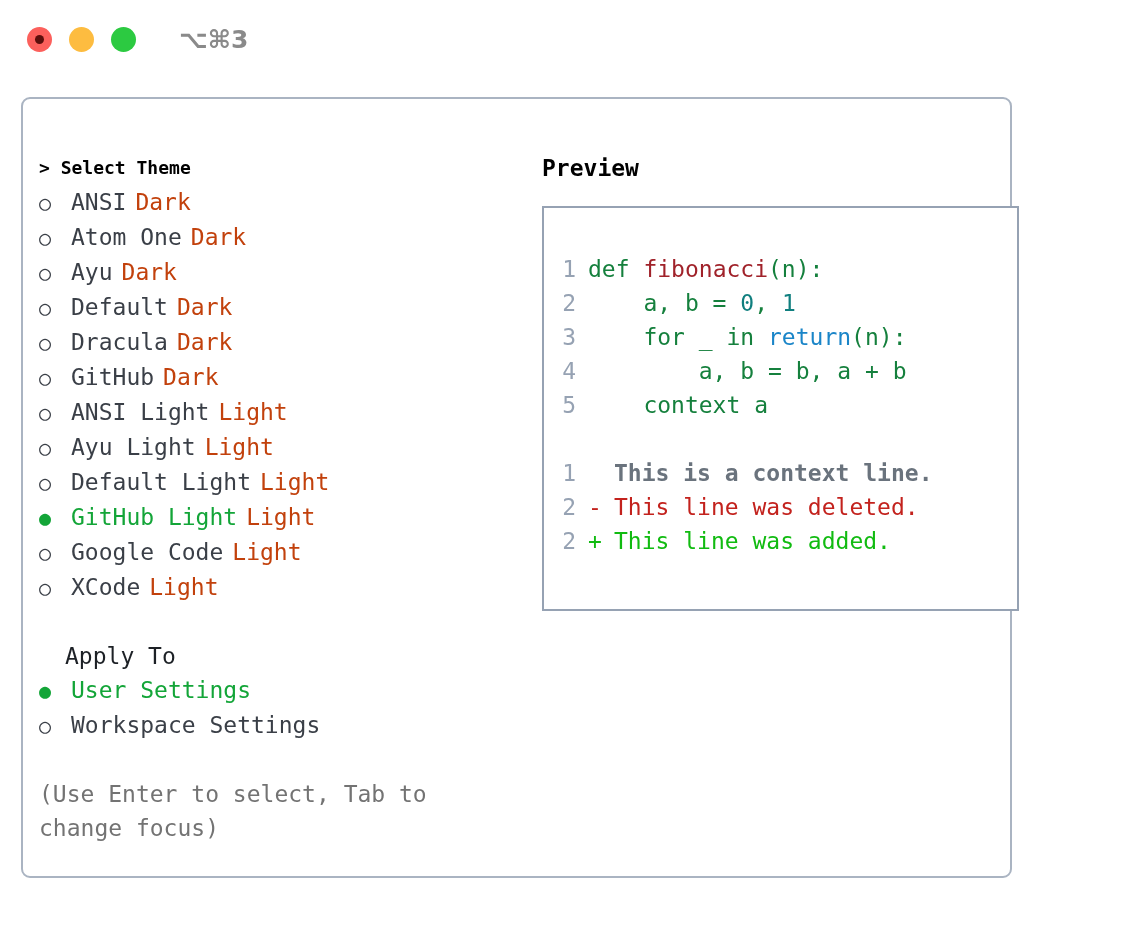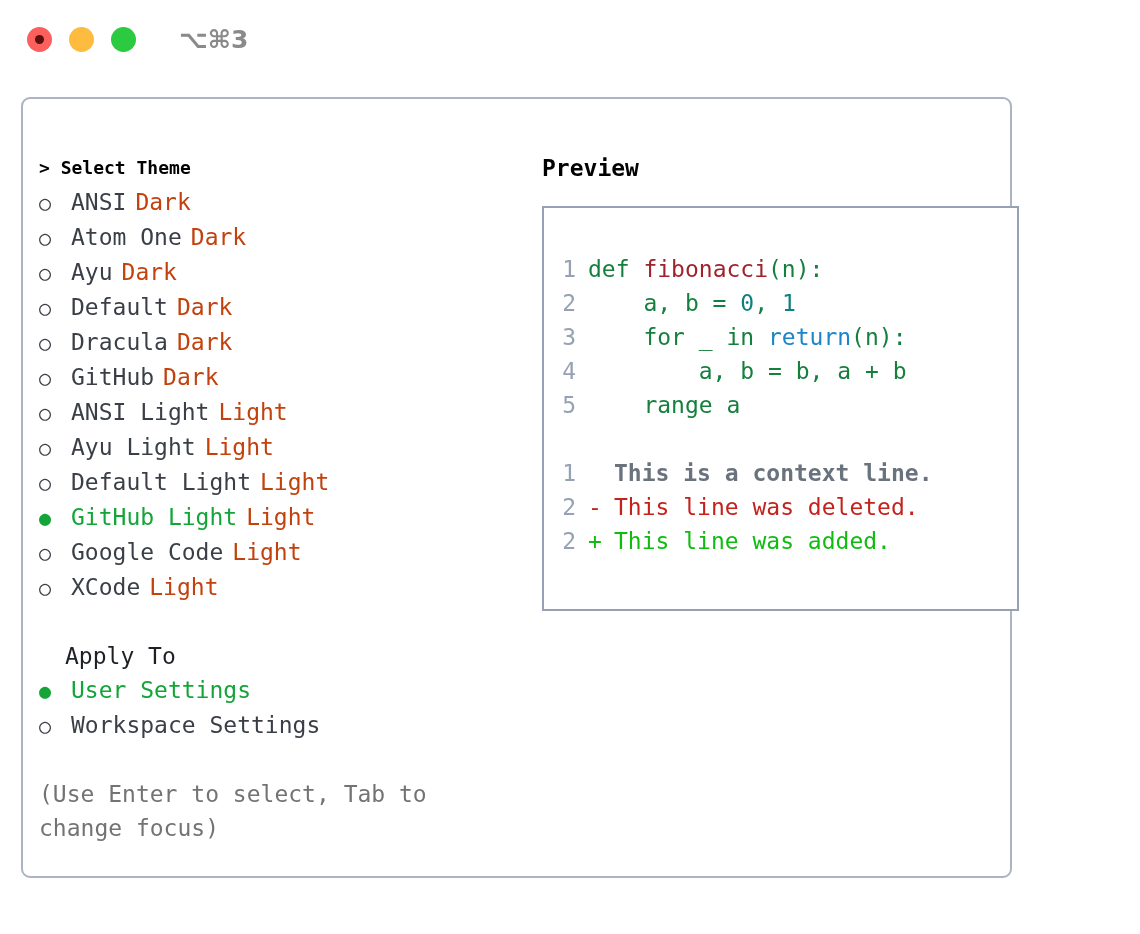--- a/index.html
+++ b/index.html
@@ -225,21 +225,21 @@
     </div>
 
     <div id="right-col">
       <div id="preview-title">Preview</div>
       <div id="preview-box">
         <div id="code-block">
             <div class="code-line"><span class="ln">1</span><span><span class="code-text">def </span><span class="tok-func">fibonacci</span><span class="code-text">(n):</span></span></div>
             <div class="code-line"><span class="ln">2</span><span><span class="code-text">    a, b = </span><span class="tok-num">0</span><span class="code-text">, </span><span class="tok-num">1</span></span></div>
             <div class="code-line"><span class="ln">3</span><span><span class="code-text">    for _ in </span><span class="tok-call">return</span><span class="code-text">(n):</span></span></div>
             <div class="code-line"><span class="ln">4</span><span><span class="code-text">        a, b = b, a + b</span></span></div>
-            <div class="code-line"><span class="ln">5</span><span><span class="code-text">    range a</span></span></div>
+            <div class="code-line"><span class="ln">5</span><span><span class="code-text">    context a</span></span></div>
           </div>
         <div class="blank-line"></div>
         <div id="diff-block">
             <div class="code-line"><span class="ln">1</span><span class="diff-mark diff-ctx"> </span><span class="diff-ctx">This is a context line.</span></div>
             <div class="code-line"><span class="ln">2</span><span class="diff-mark diff-del">-</span><span class="diff-del">This line was deleted.</span></div>
             <div class="code-line"><span class="ln">2</span><span class="diff-mark diff-add">+</span><span class="diff-add">This line was added.</span></div>
           </div>
       </div>
     </div>
 

